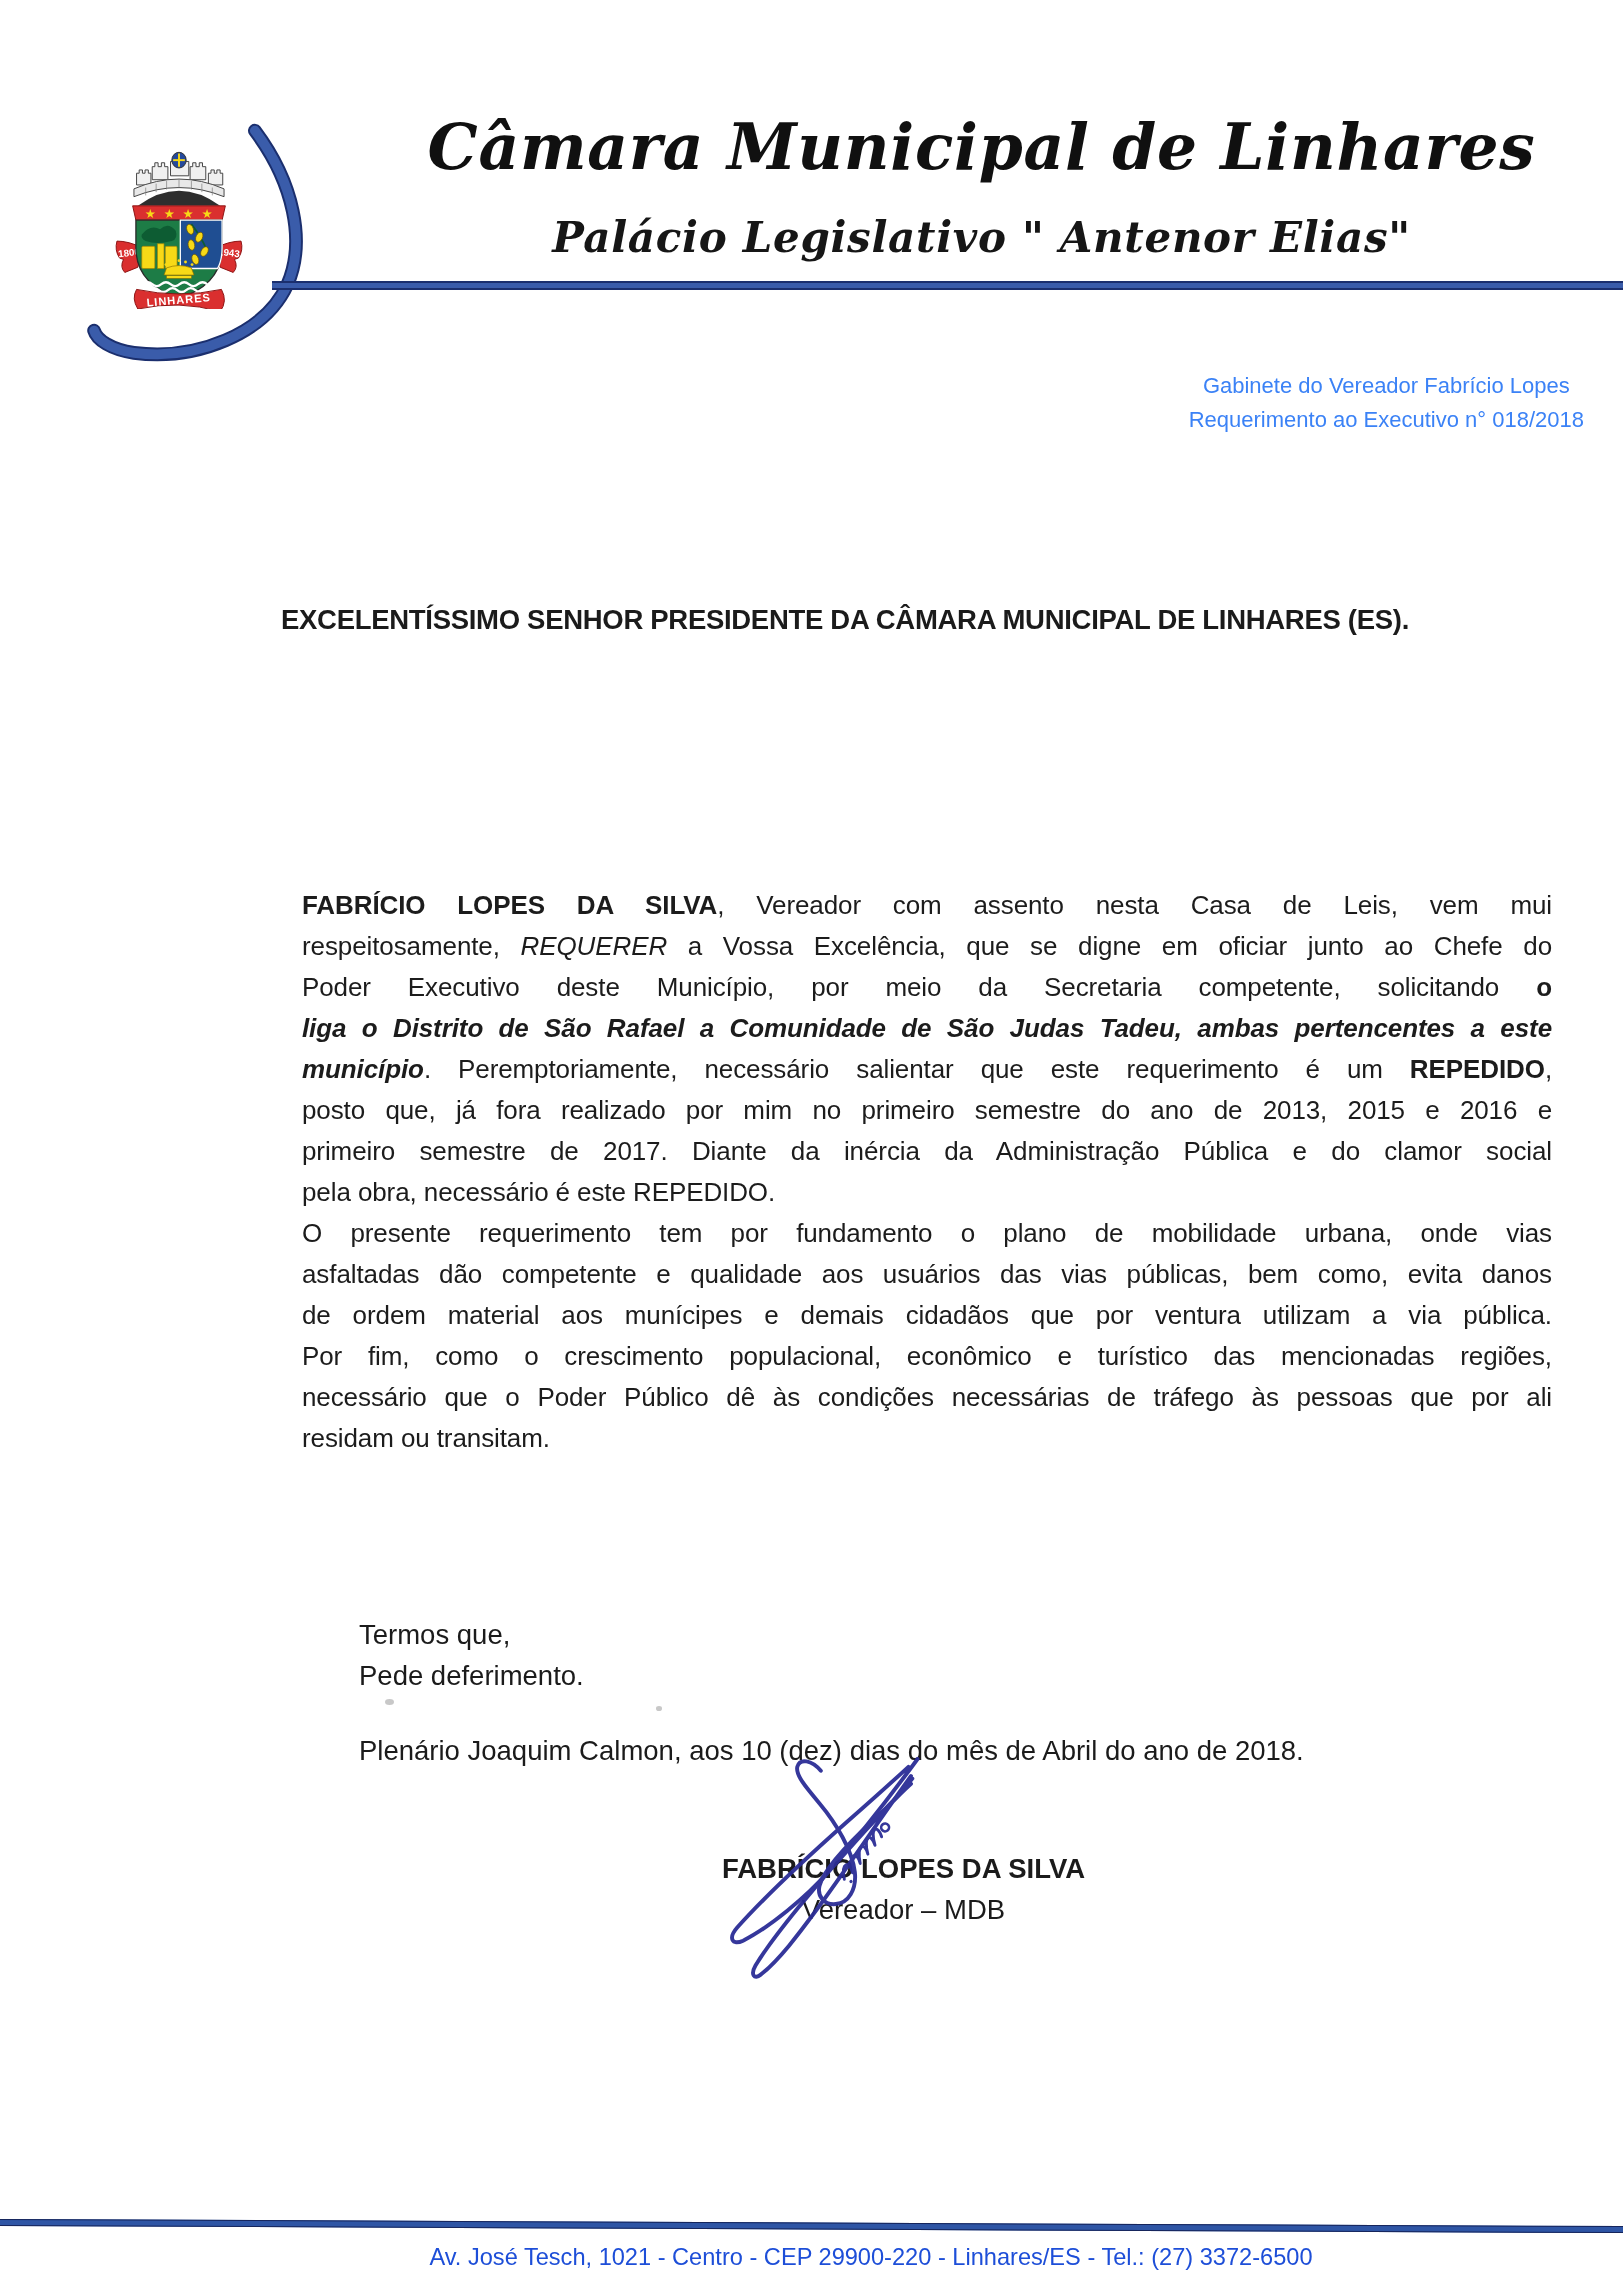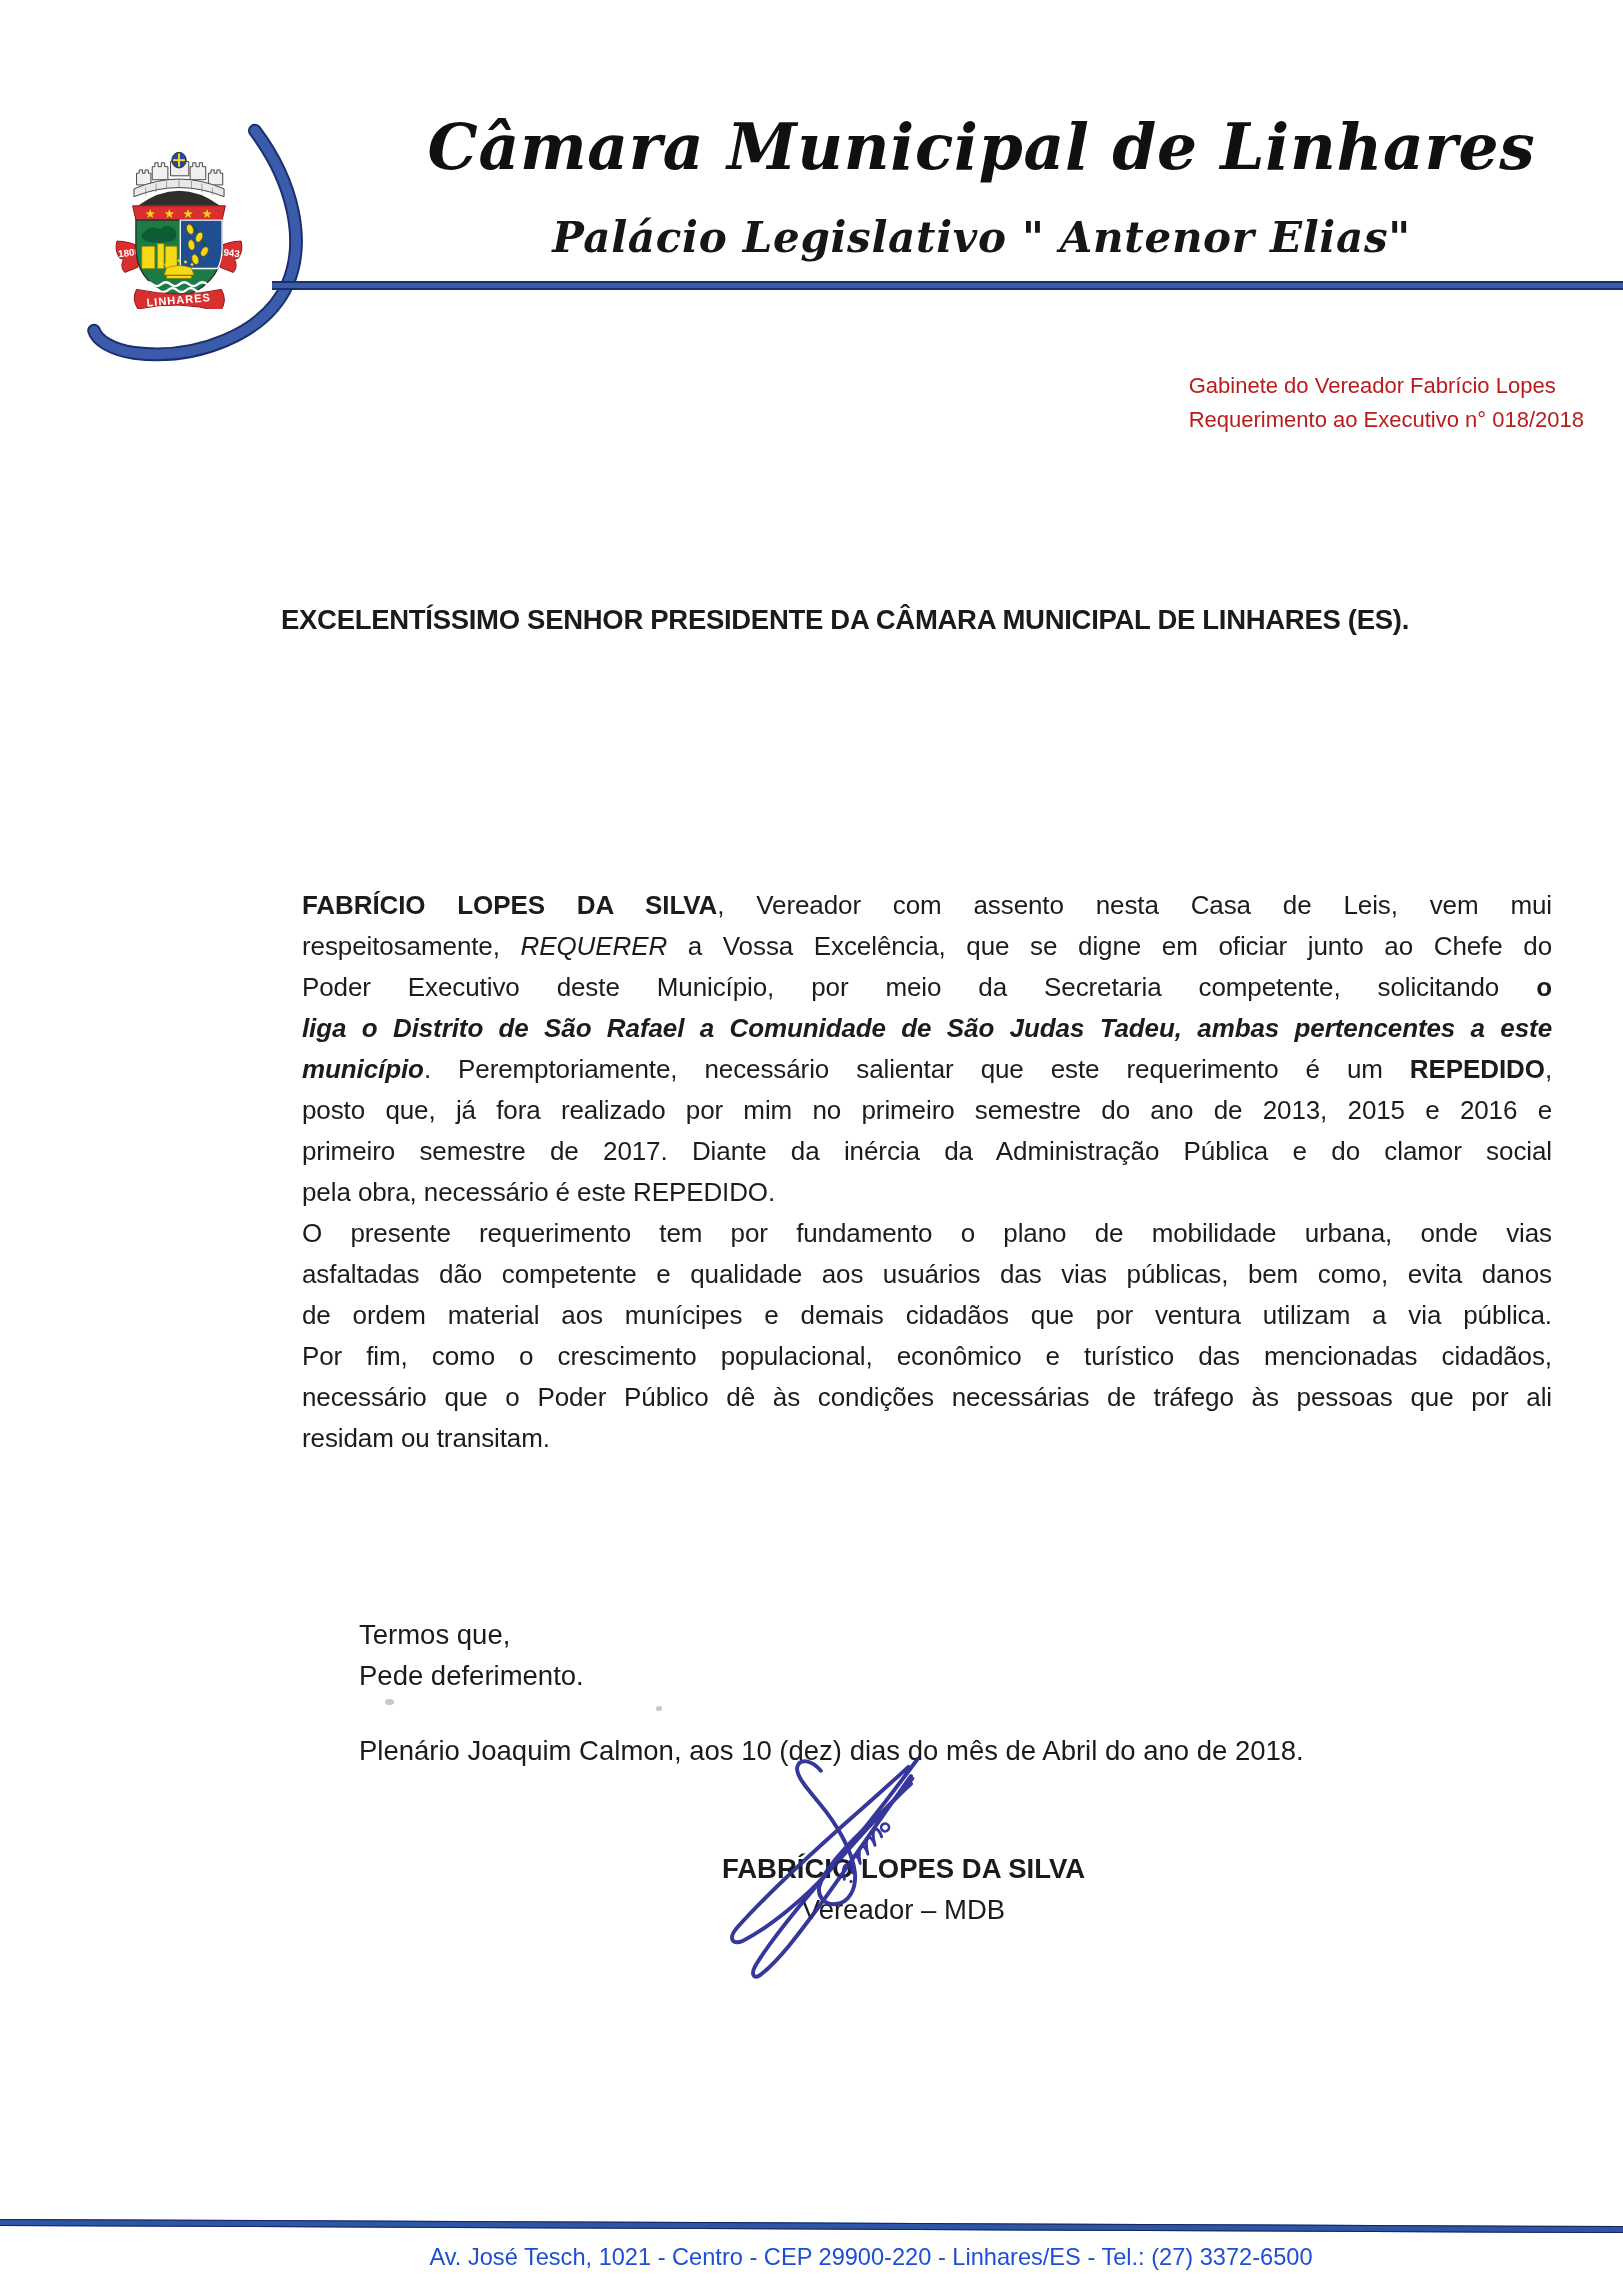--- a/index.html
+++ b/index.html
@@ -19,22 +19,22 @@
   .brand-subtitle {
     left:327px; top:213px; width:1309px; text-align:center;
     font-family:"DejaVu Serif", serif; font-style:italic; font-weight:600;
     font-size:42px; letter-spacing:0.7px; color:#161616; white-space:nowrap;
   }
   .header-rule {
     left:272px; right:0; top:281px; height:9.2px;
     background:#3a5caa; border-top:2px solid #1b2f6e; border-bottom:2px solid #1b2f6e;
   }
   .cabinet {
-    right:39px; top:369px; text-align:left;
-    font-size:22px; line-height:34px; color:#b91c1c;
+    right:39px; top:369px; text-align:center;
+    font-size:22px; line-height:34px; color:#3b82f6;
   }
 
   
   .recipient {
     left:281px; top:604px; width:1250px;
     font-weight:bold; font-size:27.5px; letter-spacing:-0.3px; white-space:nowrap;
   }
   .body-block {
     left:281px; top:885px; width:1250px;
     font-size:26px; line-height:41px; letter-spacing:-0.1px; color:#1c1c1c;margin-left:21px;
@@ -171,21 +171,21 @@
       <div class="body-line"><span>respeitosamente, </span><span class="i">REQUERER</span><span> a Vossa Excelência, que se digne em oficiar junto ao Chefe do</span></div>
       <div class="body-line"><span>Poder Executivo deste Município, por meio da Secretaria competente, solicitando </span><span class="b">o</span></div>
       <div class="body-line"><span class="b i">liga o Distrito de São Rafael a Comunidade de São Judas Tadeu, ambas pertencentes a este</span></div>
       <div class="body-line"><span class="b i">município</span><span>. Peremptoriamente, necessário salientar que este requerimento é um </span><span class="b">REPEDIDO</span><span>,</span></div>
       <div class="body-line"><span>posto que, já fora realizado por mim no primeiro semestre do ano de 2013, 2015 e 2016 e</span></div>
       <div class="body-line"><span>primeiro semestre de 2017. Diante da inércia da Administração Pública e do clamor social</span></div>
       <div class="body-line last"><span>pela obra, necessário é este REPEDIDO.</span></div>
       <div class="body-line"><span>O presente requerimento tem por fundamento o plano de mobilidade urbana, onde vias</span></div>
       <div class="body-line"><span>asfaltadas dão competente e qualidade aos usuários das vias públicas, bem como, evita danos</span></div>
       <div class="body-line"><span>de ordem material aos munícipes e demais cidadãos que por ventura utilizam a via pública.</span></div>
-      <div class="body-line"><span>Por fim, como o crescimento populacional, econômico e turístico das mencionadas cidadãos,</span></div>
+      <div class="body-line"><span>Por fim, como o crescimento populacional, econômico e turístico das mencionadas regiões,</span></div>
       <div class="body-line"><span>necessário que o Poder Público dê às condições necessárias de tráfego às pessoas que por ali</span></div>
       <div class="body-line last"><span>residam ou transitam.</span></div>
     </div>
 
   <div class="abs closing">
     <div>Termos que,</div>
     <div>Pede deferimento.</div>
   </div>
 
   <div class="abs place-date">Plenário Joaquim Calmon, aos 10 (dez) dias do mês de Abril do ano de 2018.</div>

